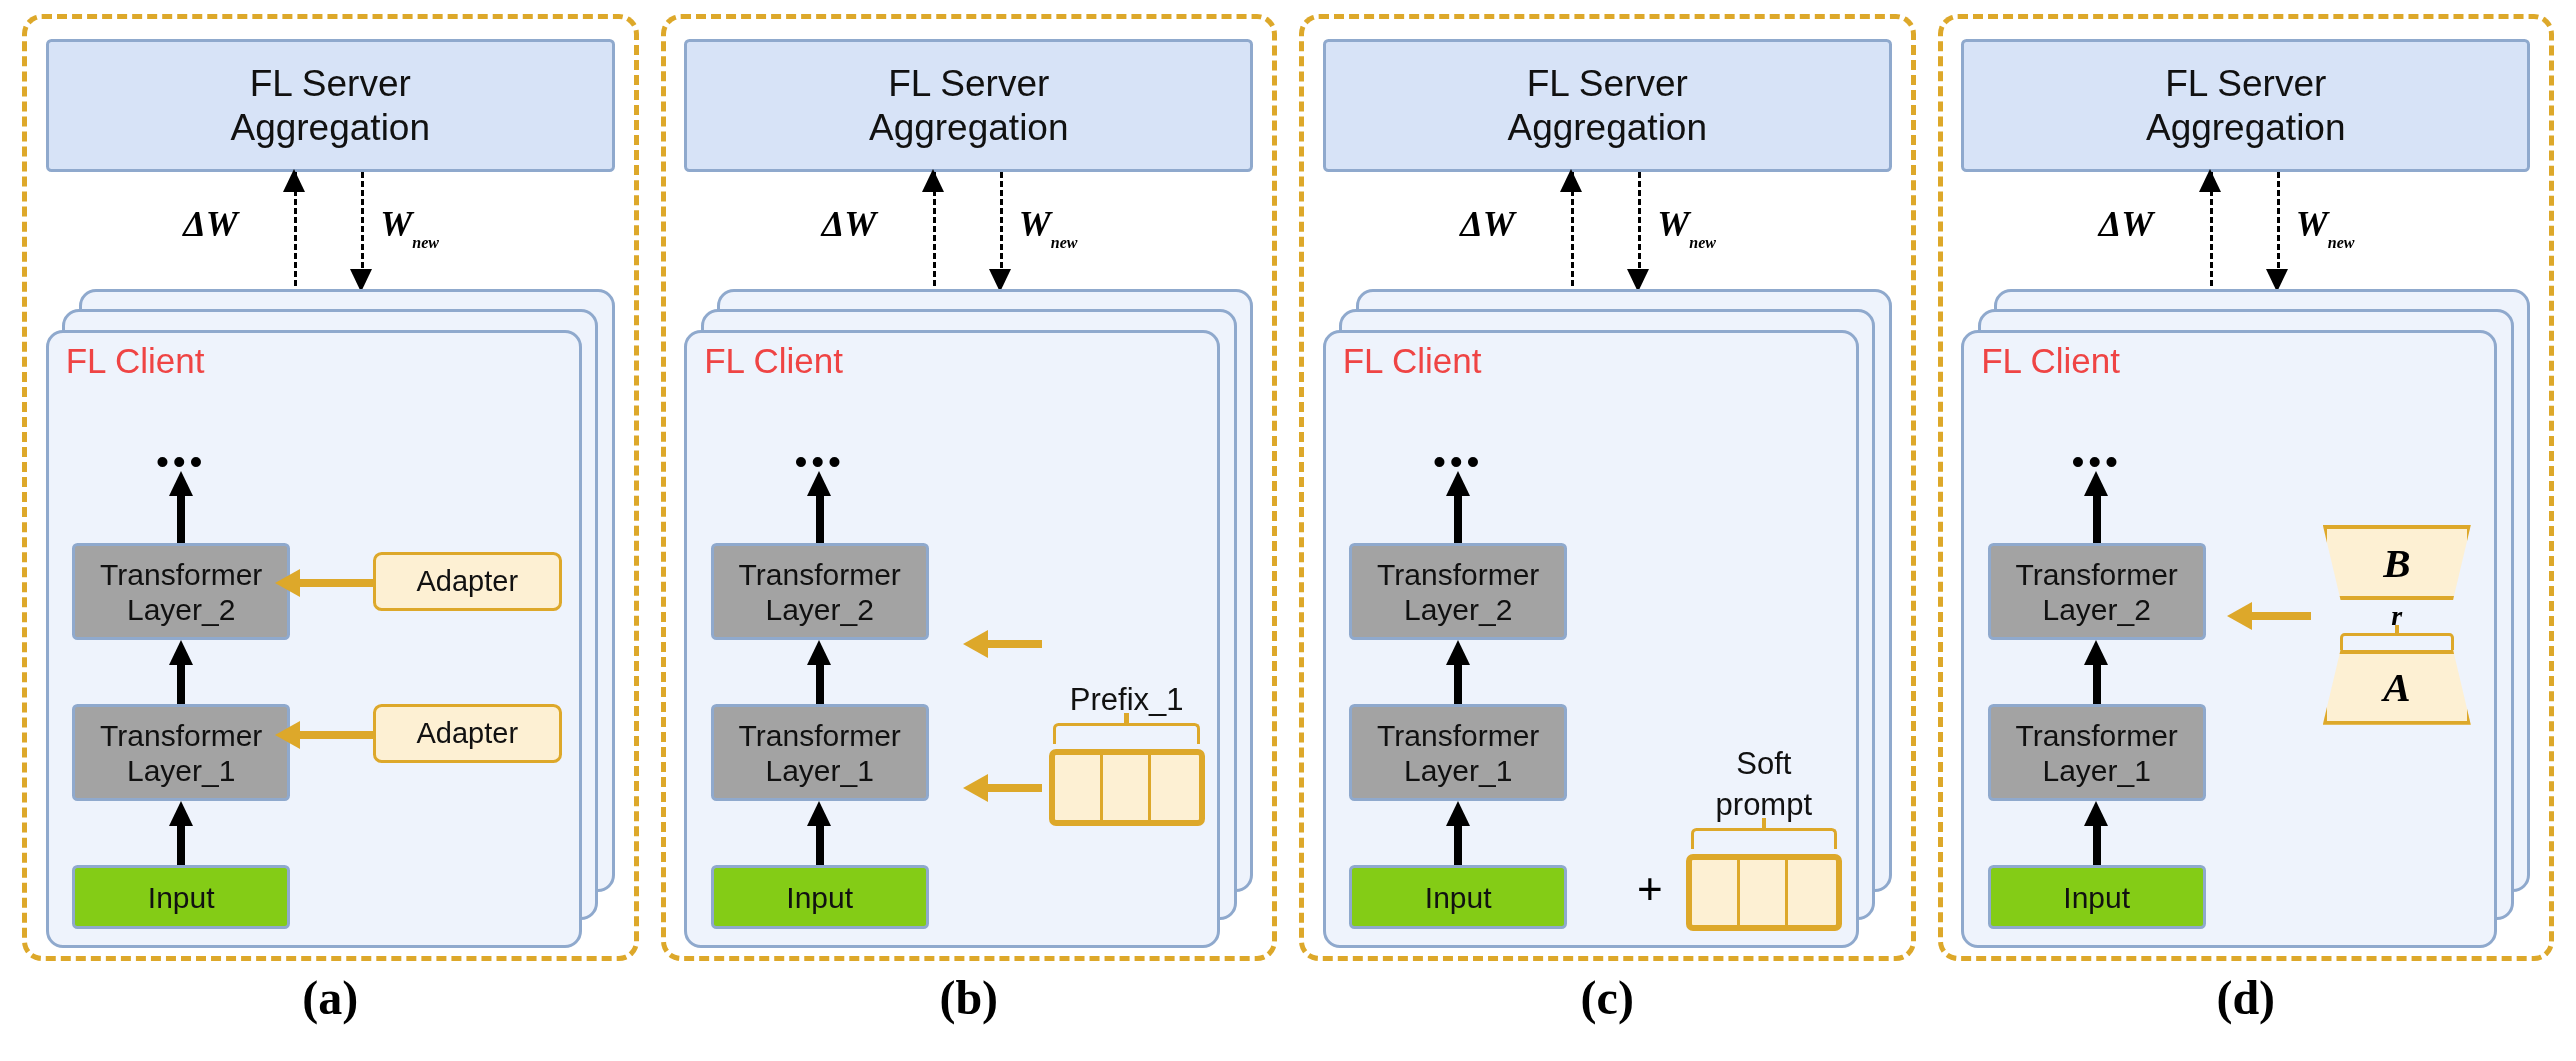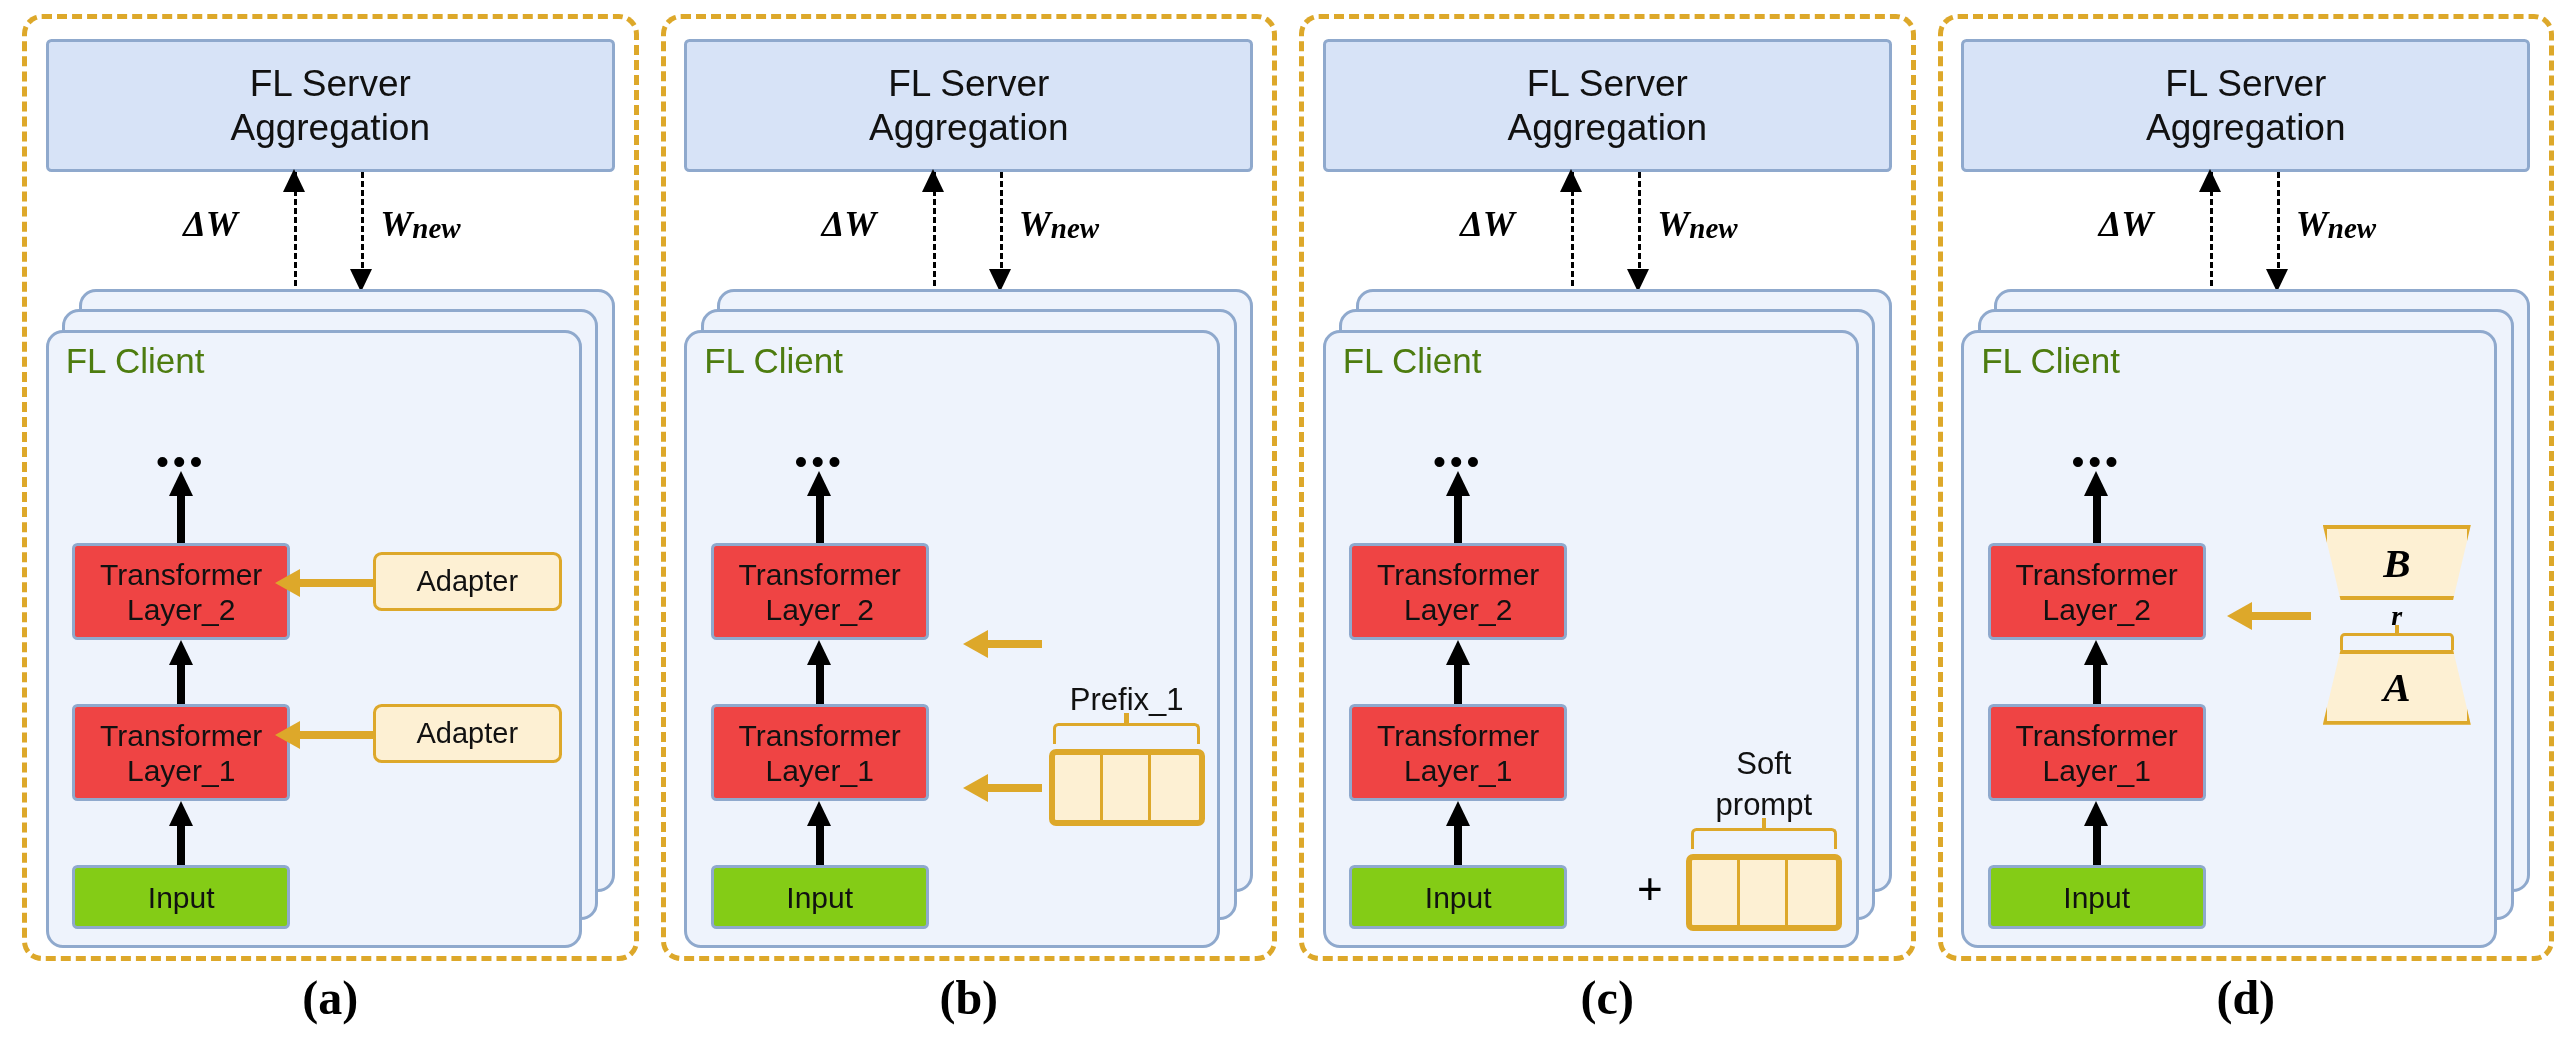--- a/index.html
+++ b/index.html
@@ -69,55 +69,55 @@
     border-top:23.4px solid #000;
   }
   .comm-label{
     position:absolute;top:31px;
     font-family:"Liberation Serif",serif;
     font-style:italic;font-weight:bold;font-size:36px;color:#000;
     white-space:nowrap;
   }
   .comm-label.dw{left:50%;margin-left:-147px;}
   .comm-label.wnew{left:50%;margin-left:50px;}
-  .comm-label sub{font-size:29px;font-style:italic;font-weight:bold;vertical-align:baseline;position:relative;top:2px;}
+  .comm-label sub{font-size:16px;font-style:italic;font-weight:bold;vertical-align:baseline;position:relative;top:12px;}
 
   
   .stack{position:relative;width:100%;height:659px;}
   .stack .card{
     position:absolute;
     background:#eef3fc;
     border:3.1px solid #8fa9cd;
     border-radius:17px;
     box-sizing:border-box;
   }
   .stack .card.c3{left:33px;right:0;top:0;bottom:56px;}
   .stack .card.c2{left:16.4px;right:16.4px;top:20px;bottom:28px;}
   .stack .card.c1{left:0;right:33px;top:41px;bottom:0;padding:14px 15.6px 17px 15.6px;}
 
   .client-title{
     position:absolute;left:20px;top:11px;
-    font-size:35px;color:#4d7c0f;
+    font-size:35px;color:#ef4444;
   }
 
   .client-inner{
     position:absolute;left:0;right:33px;top:41px;bottom:0;
     box-sizing:border-box;
     padding:72px 14px 20px 14px;
   }
 
   
   .flow{
     position:absolute;left:26.5px;bottom:18.7px;width:218px;
     display:flex;flex-direction:column;align-items:center;
   }
   .blk{
     width:218px;box-sizing:border-box;
     border:3.1px solid #8fa9cd;border-radius:5.5px;
-    background:#ef4444;
+    background:#a3a3a3;
     font-size:30px;color:#111;line-height:1.17;
     display:flex;flex-direction:column;align-items:center;justify-content:center;
     text-align:center;
   }
   .blk.tl{height:97px;}
   .blk.input{height:64px;background:#84cc16;}
 
   .vconn{position:relative;width:7.8px;}
   .vconn .shaft{position:absolute;left:0;bottom:0;width:7.8px;background:#000;}
   .vconn .head{

